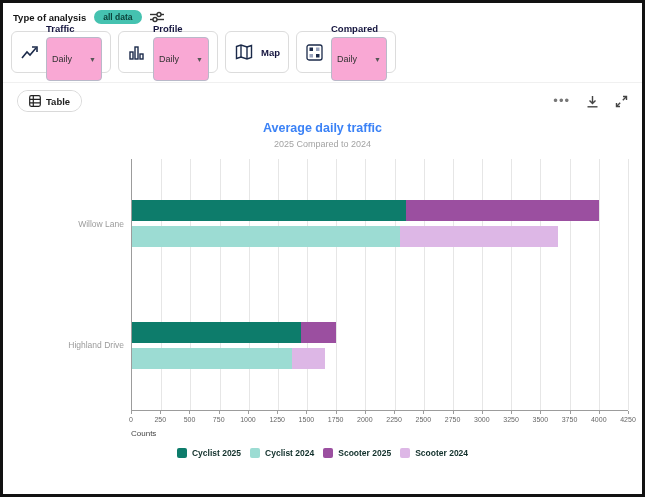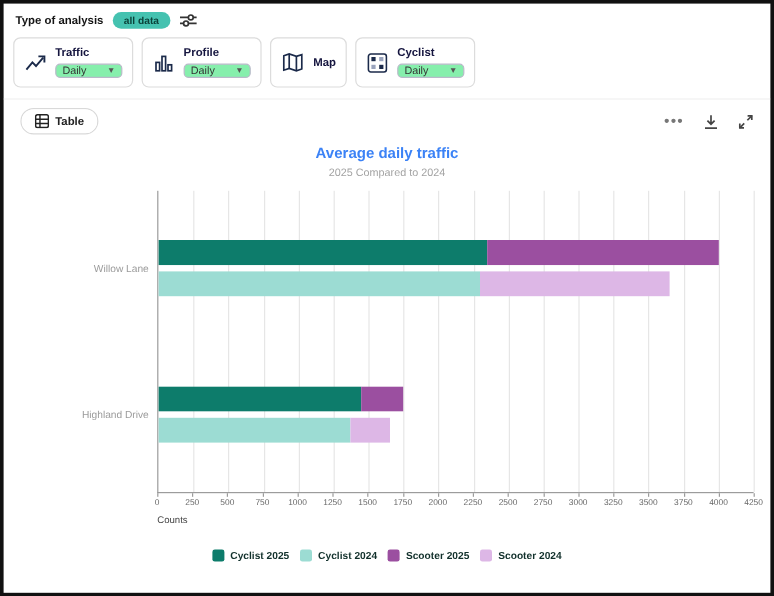--- a/index.html
+++ b/index.html
@@ -17,21 +17,21 @@
   .sliders-btn{ background:none; border:none; cursor:pointer; display:flex; align-items:center; }
   
   .cards{ display:flex; gap:7px; padding:4px 8px 9px; }
   .card{ border:1px solid #dcdcdc; border-radius:6px; background:#fff; height:42px;
          display:flex; align-items:center; gap:7px; padding:4px 8px; cursor:pointer; position:relative; }
   .card.selected{ box-shadow:0 1px 4px rgba(0,0,0,.14); border-bottom:3px solid #b6cc2b; }
   .card-title{ font-size:9.5px; font-weight:700; color:#15153f; white-space:nowrap; }
   .card-col{ display:flex; flex-direction:column; gap:3px; }
   .select{ display:flex; align-items:center; justify-content:space-between; gap:4px;
            border:1px solid #b9b9c9; border-radius:4px; font-size:9px; color:#333;
-           padding:0 5px; width:56px; cursor:pointer; background:#86efac; }
+           padding:16px 5px; width:56px; cursor:pointer; background:#f9a8d4; }
   .select .chev{ font-size:7px; color:#555; }
   .icon-box{ display:flex; align-items:center; justify-content:center; }
   
   .panel{ border-top:1px solid #f0f0f0; padding-top:7px; }
   .panel-toolbar{ display:flex; align-items:center; padding:0 14px; }
   .toggle-group{ display:flex; align-items:center; border:1px solid #d9d9d9; border-radius:14px; overflow:hidden; }
   .toggle{ display:flex; align-items:center; gap:5px; font-size:9.5px; font-weight:700; color:#222;
            padding:4px 11px; background:#fff; border:none; cursor:pointer; }
   .toggle.active{ background:#f5f8cd; border:1px solid #ccd94e; border-radius:14px; }
   .toolbar-right{ margin-left:auto; display:flex; align-items:center; gap:16px; }
@@ -47,21 +47,21 @@
            justify-content:space-around; padding:4px 0; }
   .bar-group{ position:relative; display:flex; flex-direction:column; gap:5px; }
   .cat-label{ position:absolute; left:-124px; width:116px; top:50%; transform:translateY(-50%);
               text-align:right; font-size:8.5px; color:#9b9b9b; }
   .bar{ height:21px; display:flex; border-radius:0 3px 3px 0; overflow:hidden; cursor:pointer; }
   .seg{ height:100%; }
   .axis{ position:relative; margin:0 14px 0 128px; height:15px; }
   .tickmark{ position:absolute; top:0; width:1px; height:3px; background:#9c9c9c; }
   .ticklabel{ position:absolute; top:5px; transform:translateX(-50%); font-size:7px; color:#666; white-space:nowrap; }
   .xlabel{ margin-left:128px; margin-right:14px; font-size:8px; color:#444; margin-top:3px; }
-  .legend{ display:flex; justify-content:center; gap:9px; margin-top:20px; }
+  .legend{ display:flex; justify-content:center; gap:9px; margin-top:10px; }
   .legend-item{ display:flex; align-items:center; gap:5px; cursor:pointer; }
   .legend-item .swatch{ width:10px; height:10px; border-radius:2px; display:inline-block; }
   .legend-item span:last-child{ font-size:8.5px; font-weight:700; color:#11302b; }
 </style>
 </head>
 <body>
 
 <div class="page">
 
   <div class="topbar">
@@ -129,21 +129,21 @@
       <span class="icon-box">
         <svg width="19" height="19" viewBox="0 0 19 19">
           <rect x="2" y="2" width="15" height="15" rx="2" fill="none" stroke="#1b2a4a" stroke-width="1.3"></rect>
           <rect x="4.5" y="4.5" width="3.5" height="3.5" fill="#1b2a4a"></rect>
           <rect x="11" y="4.5" width="3.5" height="3.5" fill="#9aa4bd"></rect>
           <rect x="4.5" y="11" width="3.5" height="3.5" fill="#9aa4bd"></rect>
           <rect x="11" y="11" width="3.5" height="3.5" fill="#1b2a4a"></rect>
         </svg>
       </span>
       <span class="card-col">
-        <span class="card-title">Cyclist</span>
+        <span class="card-title">Compared</span>
         <span class="select">
           <span>Daily</span>
           <span class="chev">▼</span>
         </span>
       </span>
     </div>
   </div>
 
   <div class="panel">
     <div class="panel-toolbar">

